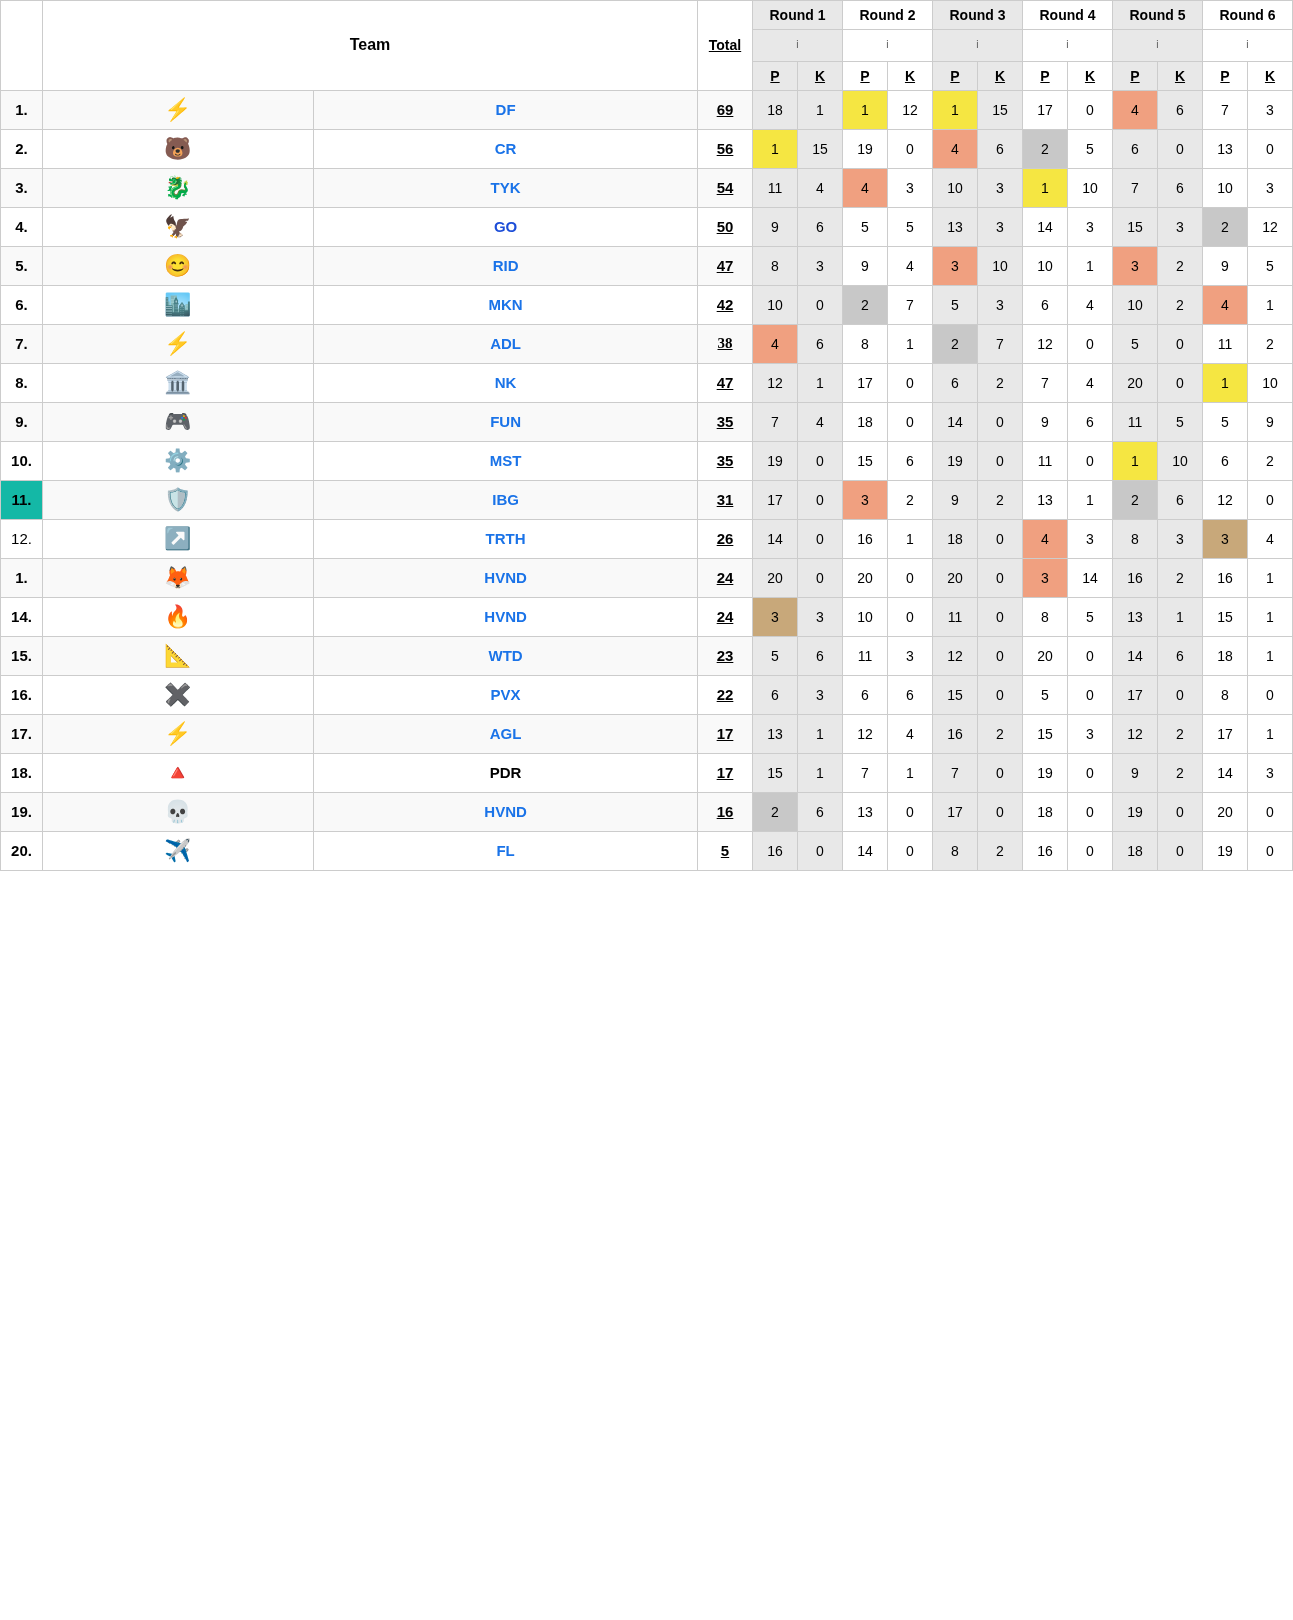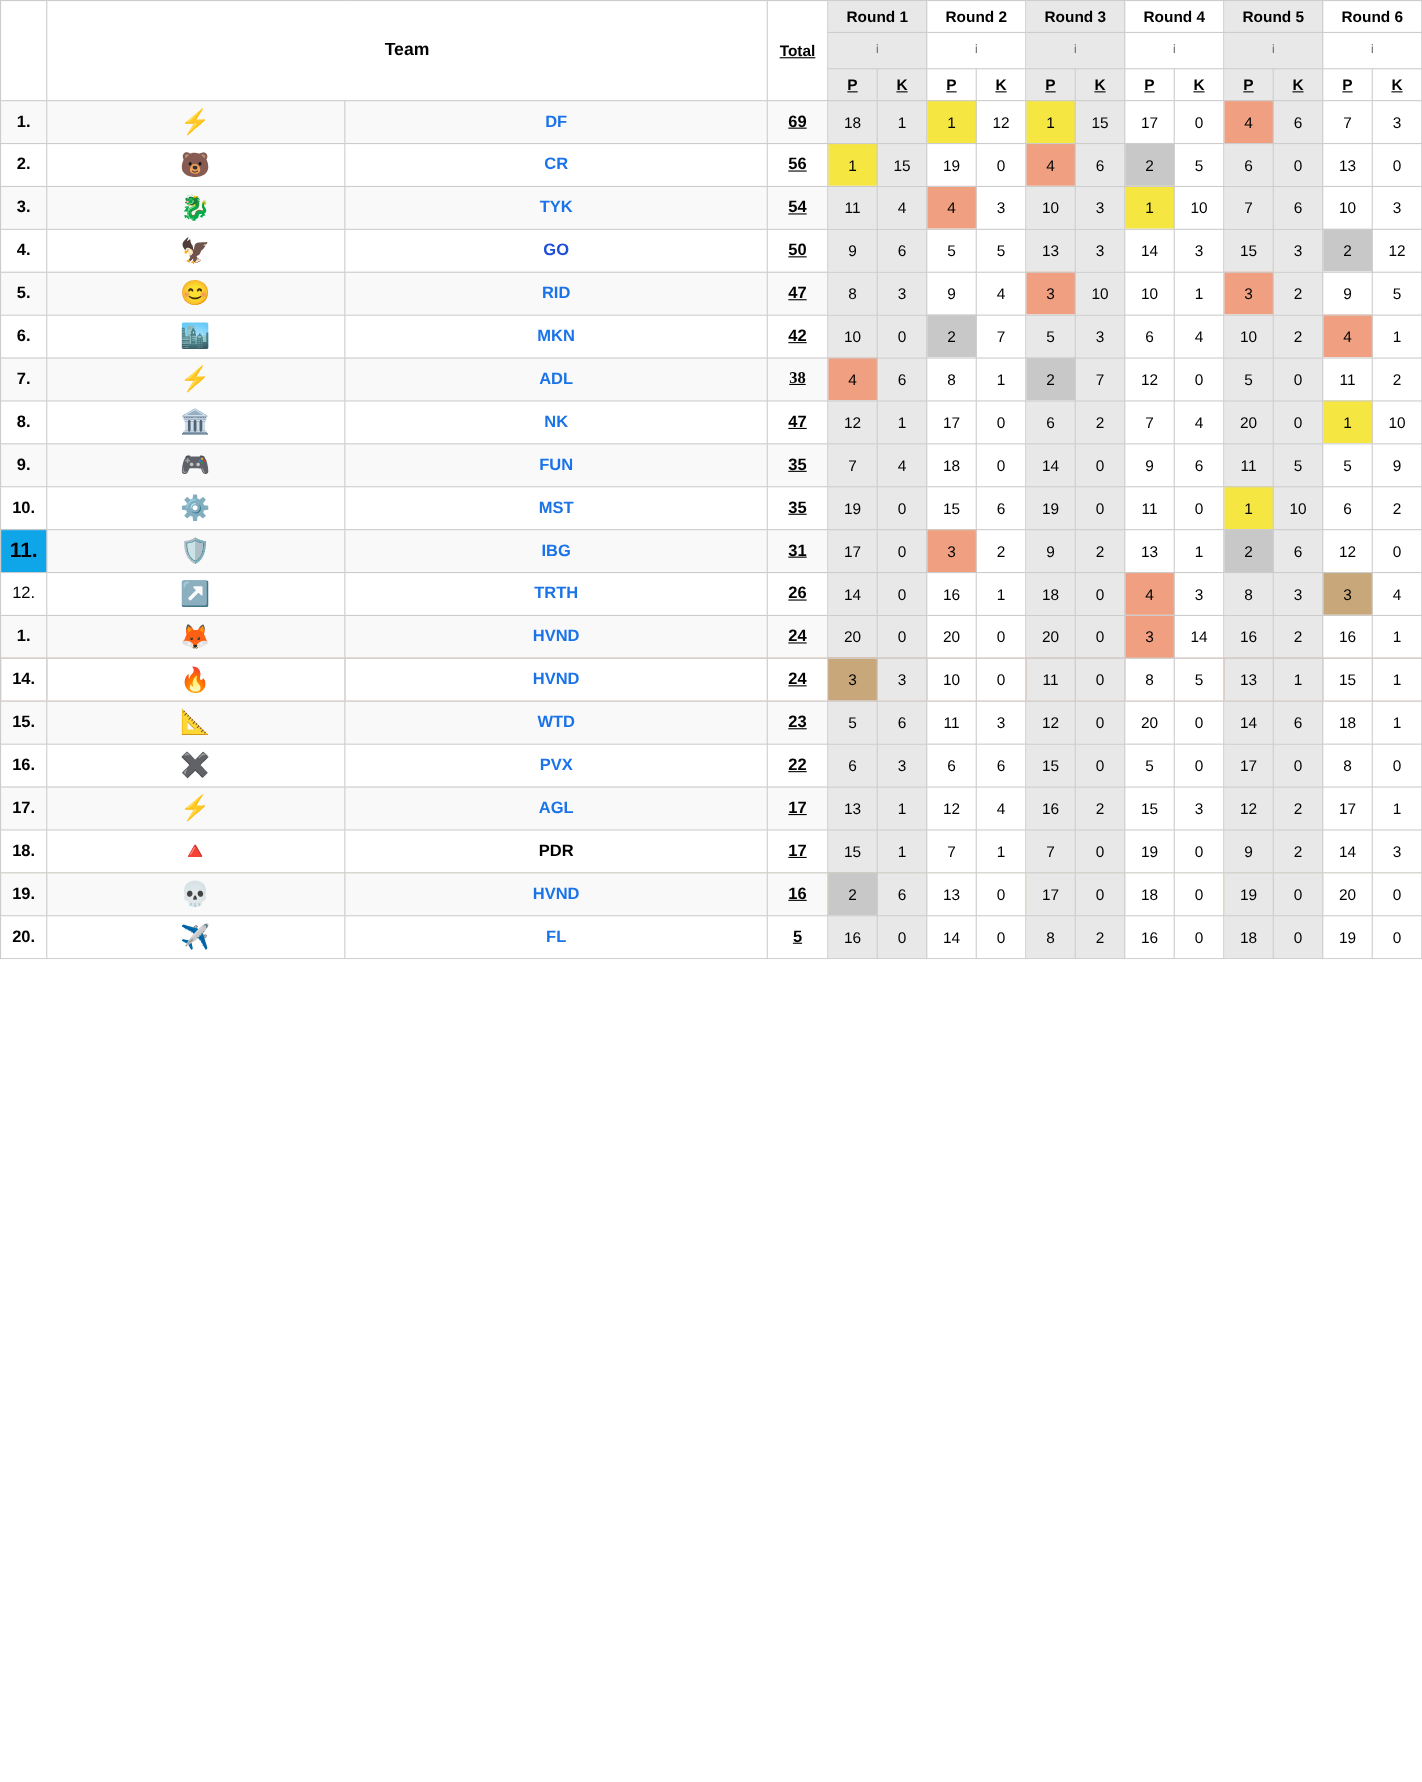--- a/index.html
+++ b/index.html
@@ -260,21 +260,21 @@
           <td style="background-color: rgb(232, 232, 232);">19</td>
           <td style="background-color: rgb(232, 232, 232);">0</td>
           <td style="background-color: rgb(255, 255, 255);">11</td>
           <td style="background-color: rgb(255, 255, 255);">0</td>
           <td style="background-color: rgb(245, 230, 66);">1</td>
           <td style="background-color: rgb(232, 232, 232);">10</td>
           <td style="background-color: rgb(255, 255, 255);">6</td>
           <td style="background-color: rgb(255, 255, 255);">2</td>
         </tr>
         <tr style="background-color: rgb(249, 249, 249);">
-          <td style="font-weight: bold; font-size: 19px; background-color: #0ea5e9;">11.</td>
+          <td style="font-weight: bold; font-size: 15px; background-color: #14b8a6;">11.</td>
           <td style="font-size: 22px; background-color: rgb(249, 249, 249);">🛡️</td>
           <td style="color: rgb(26, 115, 232); font-weight: bold; font-size: 15px; background-color: rgb(249, 249, 249);">IBG</td>
           <td style="font-weight: bold; text-decoration: underline; font-size: 15px; background-color: rgb(249, 249, 249);">31</td>
           <td style="background-color: rgb(232, 232, 232);">17</td>
           <td style="background-color: rgb(232, 232, 232);">0</td>
           <td style="background-color: rgb(240, 160, 128);">3</td>
           <td style="background-color: rgb(255, 255, 255);">2</td>
           <td style="background-color: rgb(232, 232, 232);">9</td>
           <td style="background-color: rgb(232, 232, 232);">2</td>
           <td style="background-color: rgb(255, 255, 255);">13</td>

